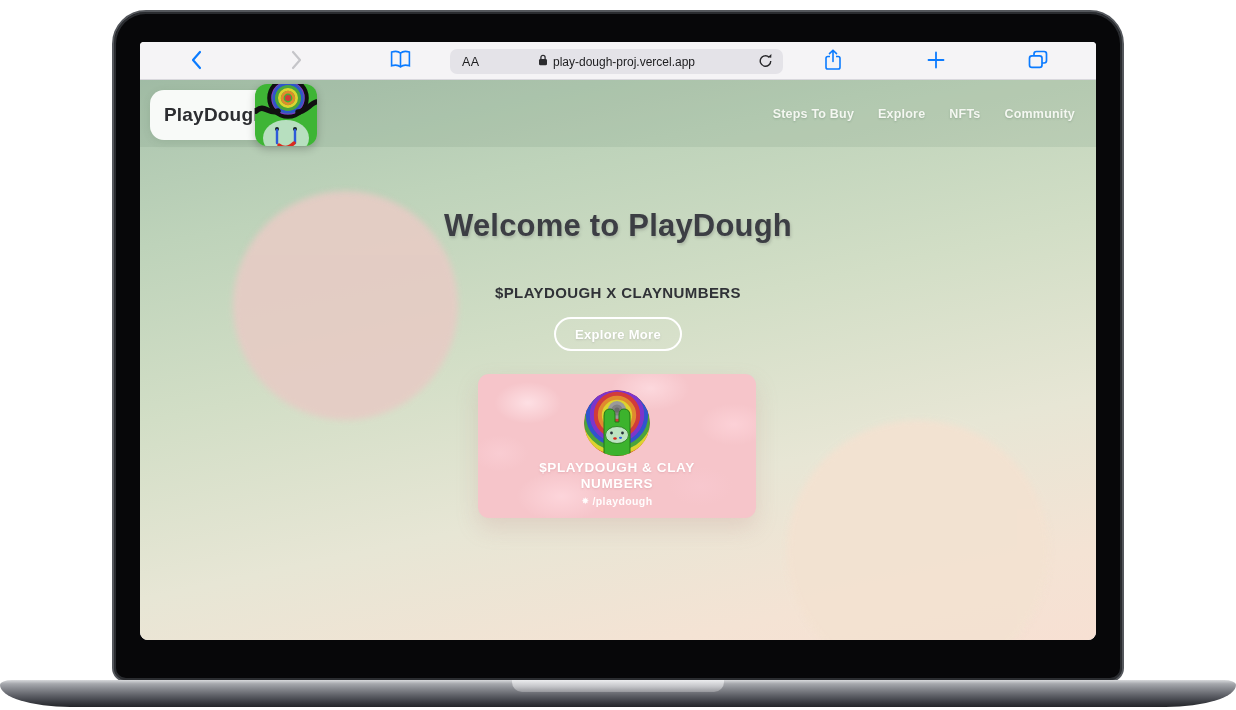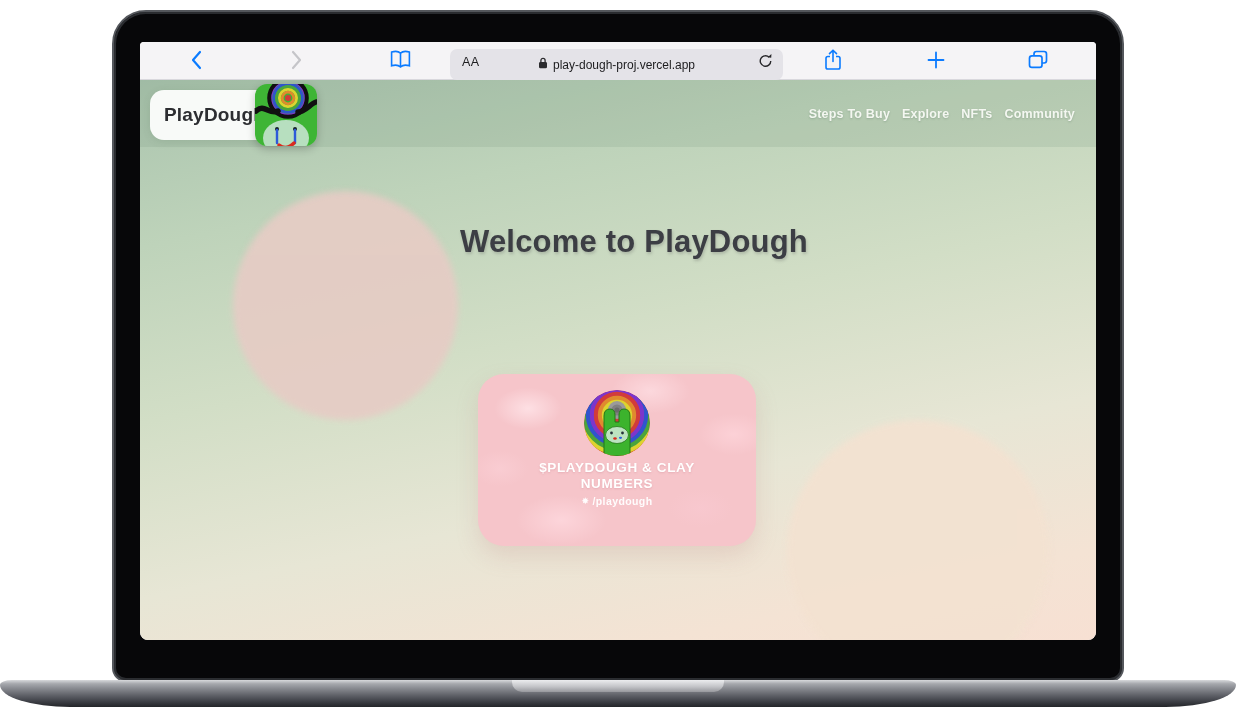--- a/index.html
+++ b/index.html
@@ -35,21 +35,21 @@
   .browser{
     position:absolute;left:26px;top:30px;width:956px;height:598px;
     background:#fff;border-radius:4px 4px 8px 8px;overflow:hidden;
   }
   .chrome{
     position:absolute;left:0;top:0;width:100%;height:38px;
     background:#f5f4f6;border-bottom:1px solid #d9d8dd;box-sizing:border-box;
   }
   .tbtn{position:absolute;top:7px;width:24px;height:24px;display:flex;align-items:center;justify-content:center;background:none;border:none;padding:0;cursor:default;}
   .url-field{
-    position:absolute;left:310px;top:7px;width:333px;height:31px;
+    position:absolute;left:310px;top:7px;width:333px;height:25px;
     background:#e4e3e8;border-radius:7px;
     display:flex;align-items:center;justify-content:center;gap:5px;
     font-size:12px;color:#1d1d1f;
   }
   .reader-aa{position:absolute;left:12px;top:0;height:25px;display:flex;align-items:center;font-size:12.5px;color:#1d1d1f;letter-spacing:.5px;}
   .reload{position:absolute;right:9px;top:4px;}
   
   .site{
     position:absolute;left:0;top:38px;right:0;bottom:0;overflow:hidden;
     background:linear-gradient(168deg,#aac4ae 0%,#bed3ba 22%,#d2dec6 45%,#e7e6d5 68%,#f4e3d4 88%,#f7e0d3 100%);
@@ -67,45 +67,45 @@
     display:flex;align-items:center;padding-left:14px;box-sizing:border-box;
     box-shadow:0 2px 8px rgba(60,80,60,.12);cursor:pointer;
   }
   .brand-text{font-size:19px;font-weight:800;color:#2c2d31;letter-spacing:.2px;}
   .brand-logo{
     position:absolute;left:115px;top:4px;width:62px;height:62px;z-index:4;
     border-radius:12px;overflow:hidden;box-shadow:0 3px 8px rgba(0,0,0,.22);
   }
   .nav{
     position:absolute;right:21px;top:0;height:67px;z-index:3;
-    display:flex;align-items:center;gap:12px;
+    display:flex;align-items:center;gap:24px;
   }
   .nav a{
     font-size:12.5px;font-weight:700;color:#f4f7f1;text-decoration:none;
     letter-spacing:.2px;text-shadow:0 1px 2px rgba(60,90,70,.25);cursor:pointer;
   }
   .hero-title{
-    position:absolute;left:0;width:100%;top:128px;margin:16px;text-align:center;z-index:1;
+    position:absolute;left:0;width:100%;top:128px;margin:0;text-align:center;z-index:1;
     font-size:31px;line-height:36px;font-weight:800;color:#3c3e44;
     text-shadow:1px 2px 3px rgba(90,90,90,.28);letter-spacing:.2px;
   }
   .hero-subtitle{
     position:absolute;left:0;width:100%;top:204px;margin:0;text-align:center;z-index:1;
     font-size:15px;font-weight:600;color:#303237;letter-spacing:.4px;
   }
   .cta{
     position:absolute;left:50%;top:237px;transform:translateX(-50%);z-index:1;
     height:34px;padding:0 19px;border-radius:18px;
     border:2px solid #ffffff;background:rgba(255,255,255,.05);
     color:#fff;font-size:13px;font-weight:700;letter-spacing:.3px;
     font-family:inherit;cursor:pointer;text-shadow:0 1px 2px rgba(120,120,120,.25);
   }
   .project-card{
-    position:absolute;left:338px;top:294px;width:278px;height:172px;z-index:1;
-    border-radius:26px;box-sizing:border-box;cursor:pointer;
+    position:absolute;left:338px;top:294px;width:278px;height:144px;z-index:1;
+    border-radius:11px;box-sizing:border-box;cursor:pointer;
     background-color:#f6c5ca;
     background-image:
       radial-gradient(48px 30px at 18% 20%, rgba(255,228,232,.85), rgba(255,228,232,0) 70%),
       radial-gradient(56px 32px at 62% 10%, rgba(255,224,229,.70), rgba(255,224,229,0) 70%),
       radial-gradient(50px 30px at 92% 35%, rgba(255,214,220,.70), rgba(255,214,220,0) 70%),
       radial-gradient(64px 36px at 30% 85%, rgba(255,218,224,.75), rgba(255,218,224,0) 70%),
       radial-gradient(46px 28px at 80% 78%, rgba(248,200,207,.90), rgba(248,200,207,0) 70%),
       radial-gradient(40px 26px at 8% 55%,  rgba(250,206,212,.80), rgba(250,206,212,0) 70%);
     box-shadow:0 10px 22px rgba(190,130,130,.22);
     display:flex;flex-direction:column;align-items:center;
@@ -228,20 +228,22 @@
       </div>
 
       <nav class="nav">
         <a>Steps To Buy</a>
         <a>Explore</a>
         <a>NFTs</a>
         <a>Community</a>
       </nav>
 
       <h1 class="hero-title">Welcome to PlayDough</h1>
+      <p class="hero-subtitle">$PLAYDOUGH X CLAYNUMBERS</p>
+      <button class="cta">Explore More</button>
 
       <div class="project-card">
         <div class="card-avatar">
           <svg width="66" height="66" viewBox="0 0 66 66">
             <defs>
                 <clipPath id="avclip">
                   <circle cx="33" cy="33" r="33"></circle>
                 </clipPath>
               </defs>
             <g clip-path="url(#avclip)">

